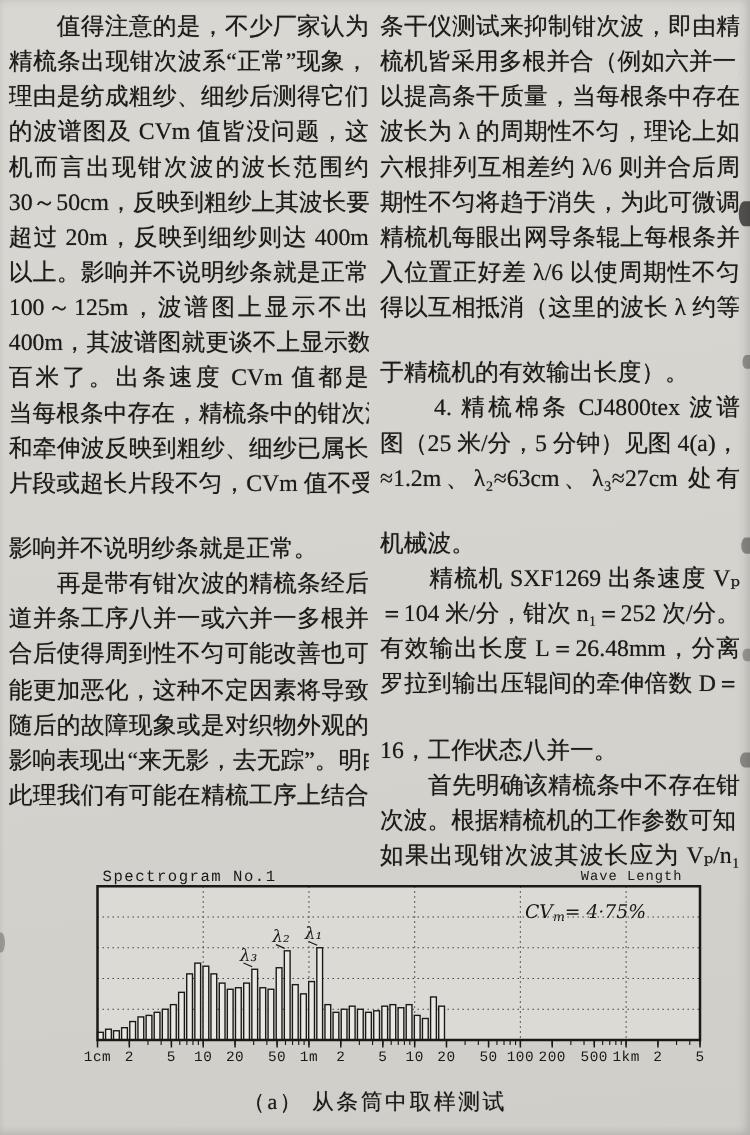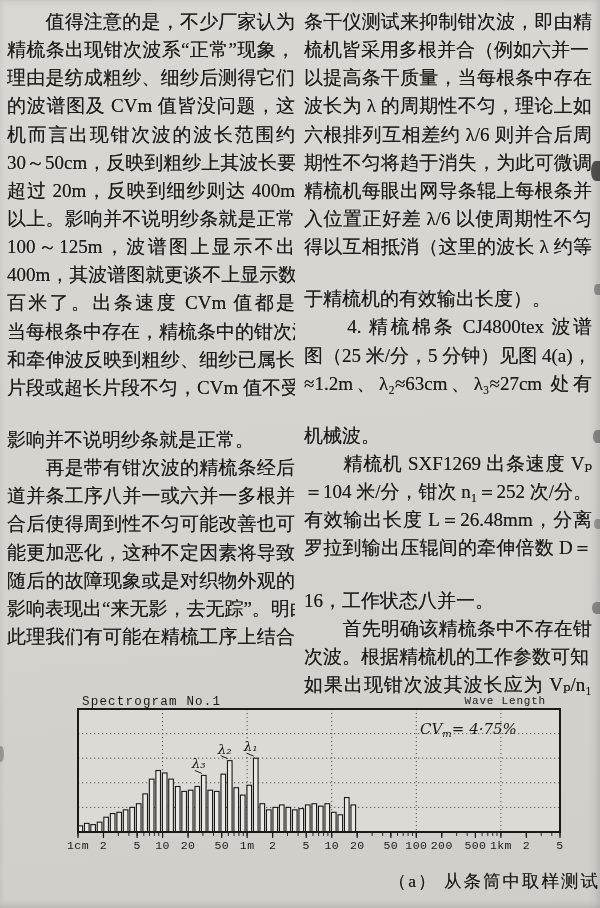--- a/index.html
+++ b/index.html
@@ -23,21 +23,21 @@
     white-space:nowrap;
     text-align:justify;
     text-align-last:justify;
     overflow:hidden;
     text-shadow:0 0 .6px rgba(20,18,16,.65);
   }
   .tline.pend{text-align-last:left;margin-top:24px;}
   .chart-wrap{position:absolute;left:54px;top:694px;width:512px;height:172px;}
   .caption{
     position:absolute;left:0;top:869px;width:600px;
-    text-align:right;font-size:17.5px;letter-spacing:2px;
+    text-align:center;font-size:17.5px;letter-spacing:2px;
     text-shadow:0 0 .6px rgba(20,18,16,.6);
   }
   .smudge{position:absolute;background:#1c1c1c;border-radius:60% 0 0 60%;}
   .sm1{right:0;top:161px;width:9px;height:20px;opacity:.72;}
   .sm2{right:0;top:284px;width:6px;height:11px;opacity:.38;}
   .sm3{right:0;top:430px;width:7px;height:13px;opacity:.42;}
   .sm4{right:0;top:519px;width:6px;height:10px;opacity:.32;}
   .sm5{right:0;top:602px;width:8px;height:12px;opacity:.40;}
   .sm6{left:-2px;top:746px;width:6px;height:16px;border-radius:0 60% 60% 0;opacity:.30;}
 </style>

